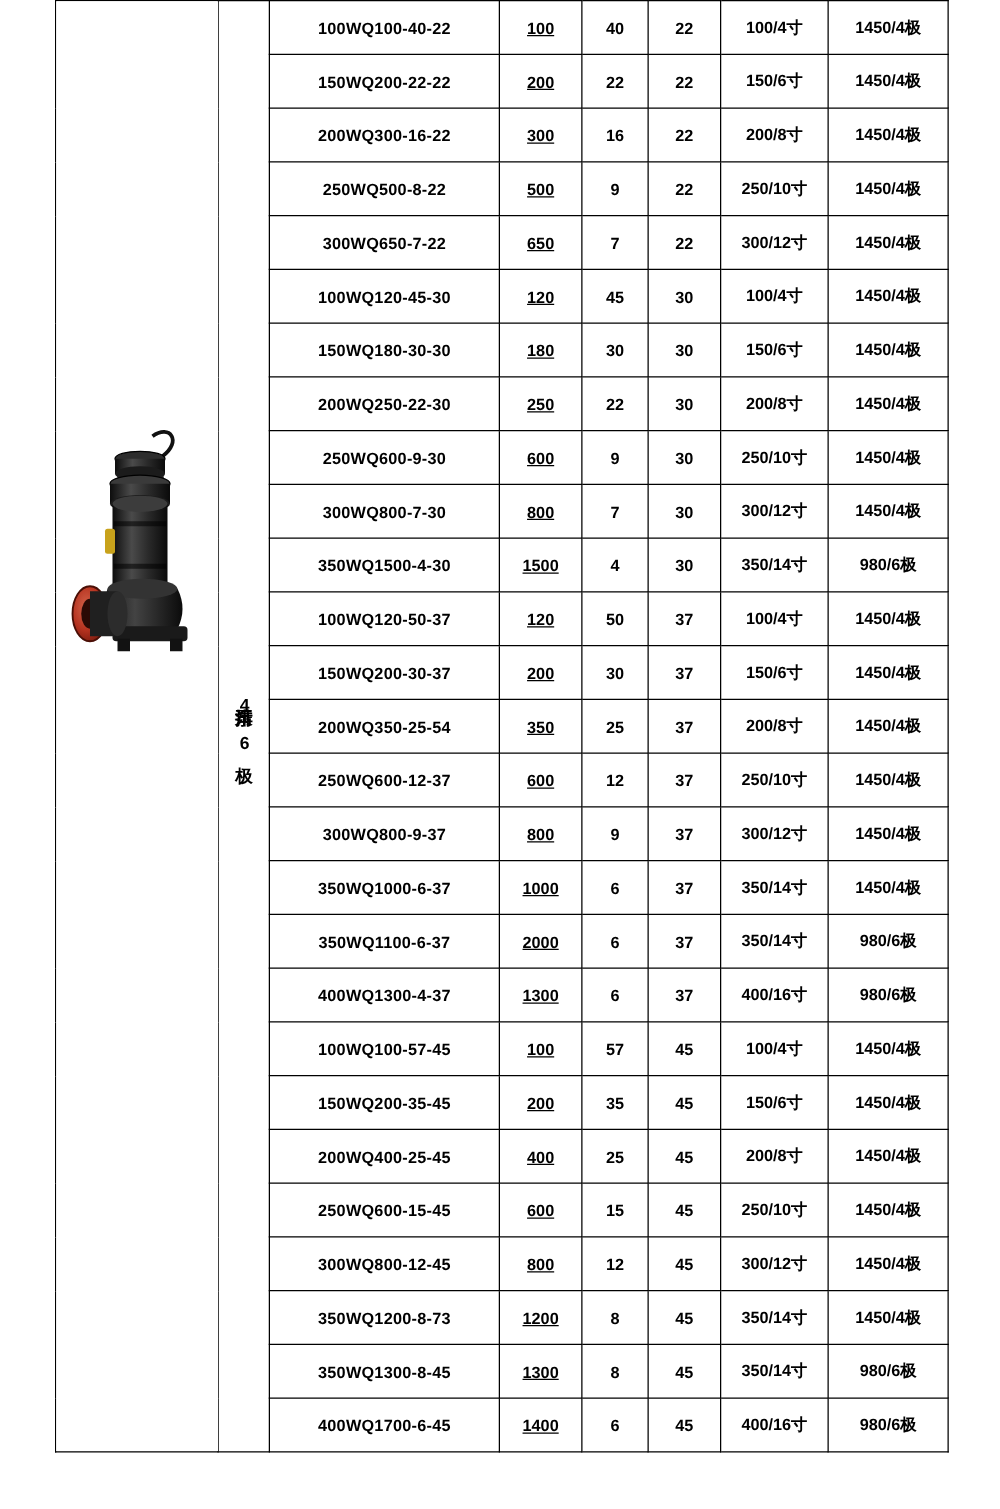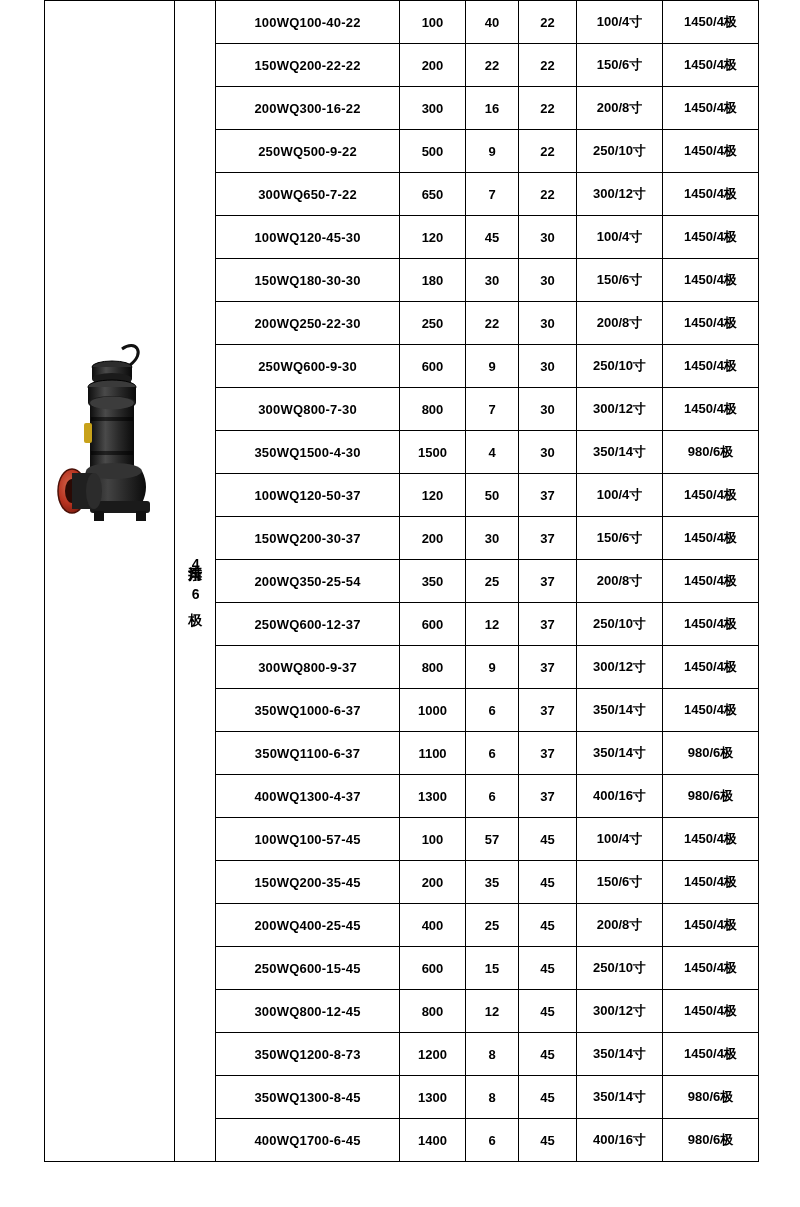--- a/index.html
+++ b/index.html
@@ -54,21 +54,21 @@
   .cat-vert {
     display: inline-block;
     writing-mode: vertical-rl;
     text-orientation: upright;
     white-space: pre;
     line-height: 1.25;
     font-size: 14px;
     font-weight: bold;
   }
   td.c-model { width: 183px; text-align: left; padding-left: 12px; font-size: 13.5px; letter-spacing: .2px; }
-  td.c-flow  { width: 65px; }
+  td.c-flow  { width: 65px; text-decoration: underline; }
   td.c-head  { width: 52px; }
   td.c-power { width: 57px; }
   td.c-dia   { width: 85px; }
   td.c-speed { width: 95px; }
 
   
   .pump-wrap {
     position: absolute;
     left: 50%;
     top: 330px;
@@ -157,21 +157,21 @@
         </tr>
         <tr>
           <td class="c-model">200WQ300-16-22</td>
           <td class="c-flow">300</td>
           <td class="c-head">16</td>
           <td class="c-power">22</td>
           <td class="c-dia">200/8寸</td>
           <td class="c-speed">1450/4极</td>
         </tr>
         <tr>
-          <td class="c-model">250WQ500-9-22</td>
+          <td class="c-model">250WQ500-8-22</td>
           <td class="c-flow">500</td>
           <td class="c-head">9</td>
           <td class="c-power">22</td>
           <td class="c-dia">250/10寸</td>
           <td class="c-speed">1450/4极</td>
         </tr>
         <tr>
           <td class="c-model">300WQ650-7-22</td>
           <td class="c-flow">650</td>
           <td class="c-head">7</td>
@@ -270,21 +270,21 @@
         <tr>
           <td class="c-model">350WQ1000-6-37</td>
           <td class="c-flow">1000</td>
           <td class="c-head">6</td>
           <td class="c-power">37</td>
           <td class="c-dia">350/14寸</td>
           <td class="c-speed">1450/4极</td>
         </tr>
         <tr>
           <td class="c-model">350WQ1100-6-37</td>
-          <td class="c-flow">1100</td>
+          <td class="c-flow">2000</td>
           <td class="c-head">6</td>
           <td class="c-power">37</td>
           <td class="c-dia">350/14寸</td>
           <td class="c-speed">980/6极</td>
         </tr>
         <tr>
           <td class="c-model">400WQ1300-4-37</td>
           <td class="c-flow">1300</td>
           <td class="c-head">6</td>
           <td class="c-power">37</td>

